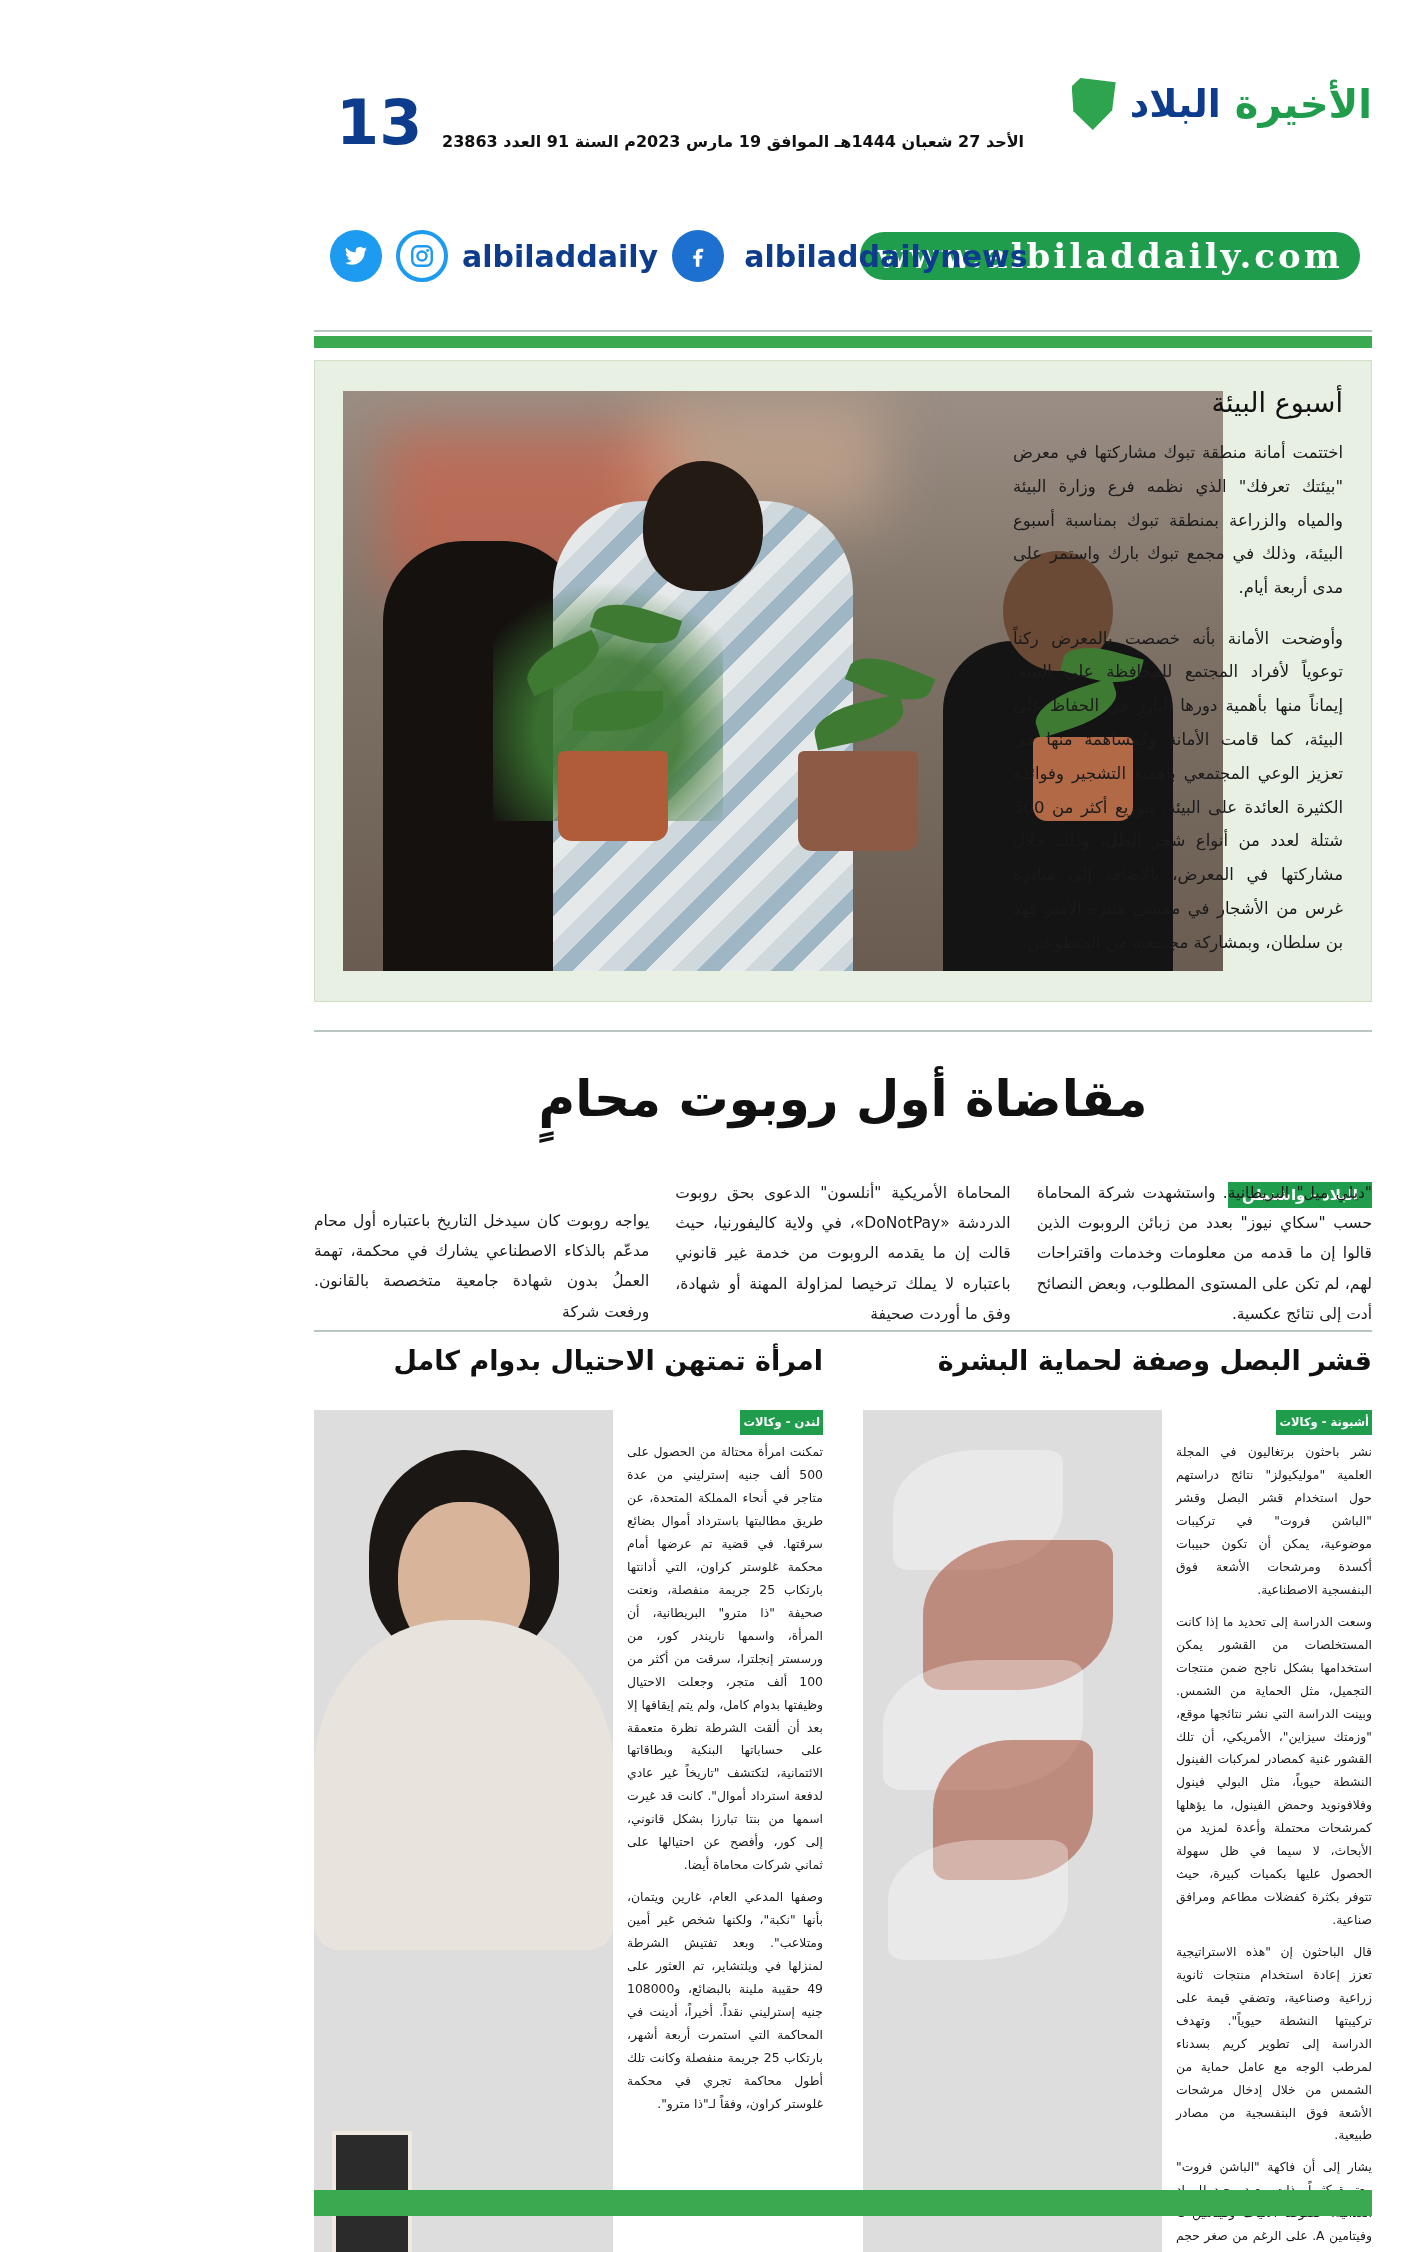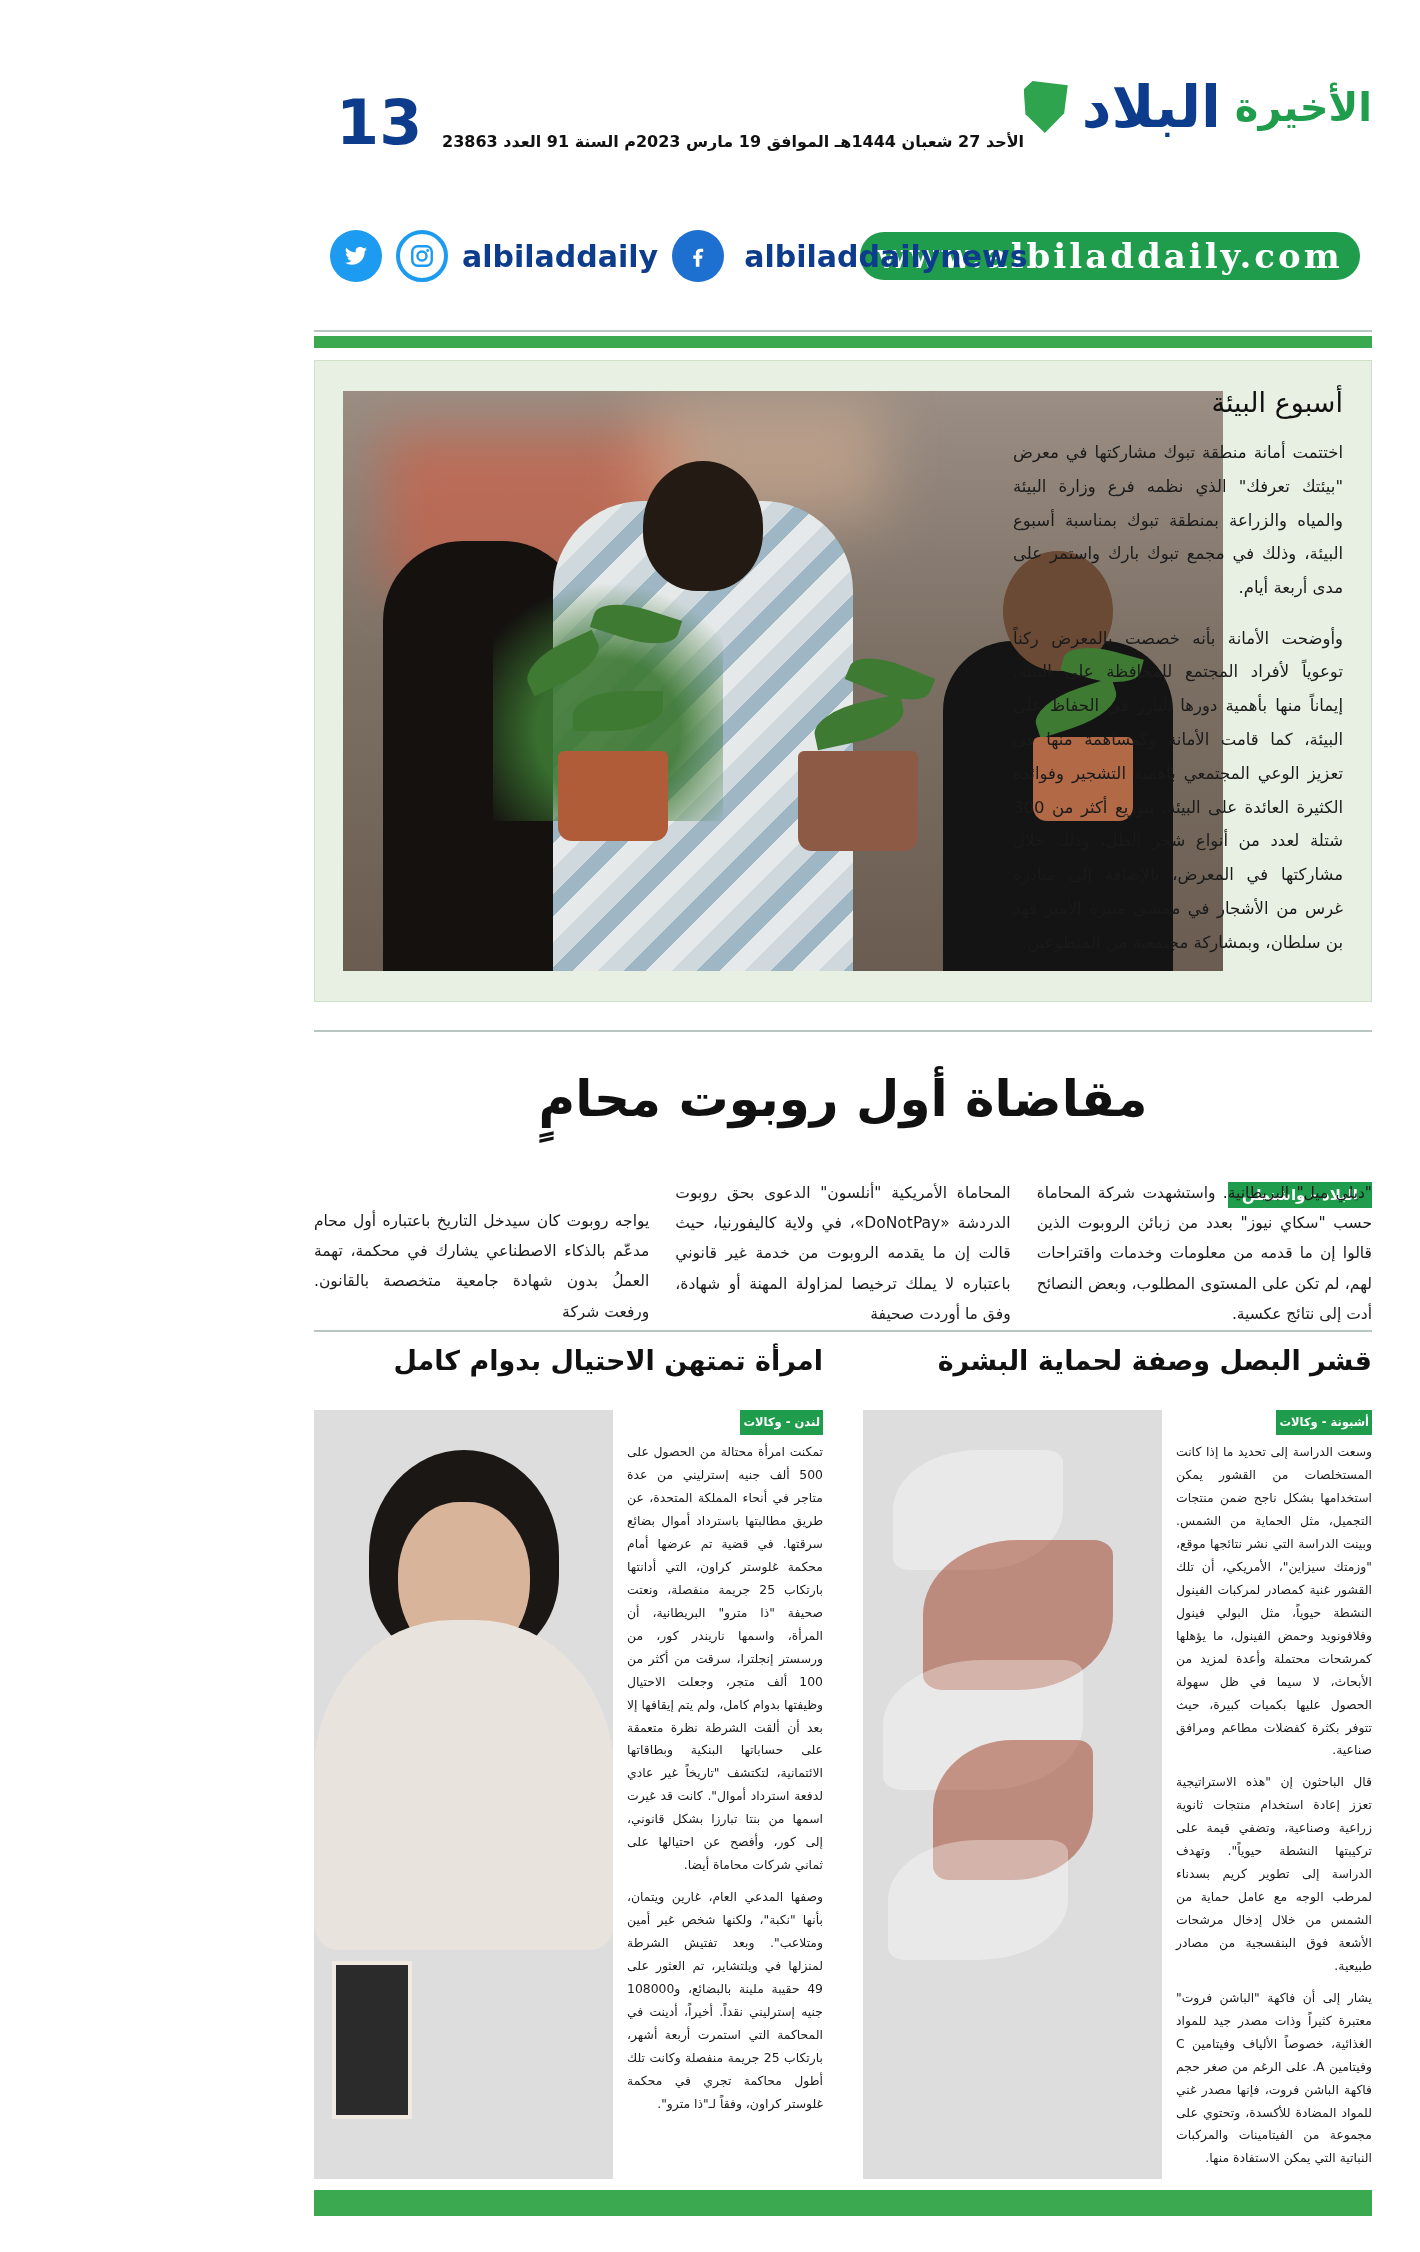--- a/index.html
+++ b/index.html
@@ -10,21 +10,21 @@
     color:#111;
     overflow:hidden;
   }
   .page{position:relative;width:1154px;height:2252px;background:#fff;}
 
   
   .masthead{position:relative;height:300px;}
   .logo-block{position:absolute;top:78px;right:48px;display:flex;align-items:center;gap:14px;}
   .logo-albilad{
     font-family:"DejaVu Sans", sans-serif;
-    font-weight:bold;font-size:58px;color:#0e3c8c;letter-spacing:-2px;
+    font-weight:bold;font-size:38px;color:#0e3c8c;letter-spacing:-2px;
     line-height:1;
   }
   .logo-mark{
     width:44px;height:52px;background:#2fa44f;
     clip-path:polygon(20% 0%,100% 8%,92% 62%,48% 100%,4% 64%,0% 16%);
     margin-left:4px;
   }
   .logo-sub{
     font-family:"DejaVu Sans", sans-serif;
     font-weight:bold;font-size:40px;color:#1f9d4d;line-height:1;
@@ -272,20 +272,21 @@
     <div class="story-head">امرأة تمتهن الاحتيال بدوام كامل</div>
   </div>
 
   <div class="story-body">
 
     <div class="story">
       <div class="txtcol">
         <div style="text-align:right;">
           <span class="minitag">أشبونة - وكالات</span>
         </div>
+        <p>نشر باحثون برتغاليون في المجلة العلمية "موليكيولز" نتائج دراستهم حول استخدام قشر البصل وقشر "الباشن فروت" في تركيبات موضوعية، يمكن أن تكون حبيبات أكسدة ومرشحات الأشعة فوق البنفسجية الاصطناعية.</p>
         <p>وسعت الدراسة إلى تحديد ما إذا كانت المستخلصات من القشور يمكن استخدامها بشكل ناجح ضمن منتجات التجميل، مثل الحماية من الشمس. وبينت الدراسة التي نشر نتائجها موقع، "وزمتك سيزاين"، الأمريكي، أن تلك القشور غنية كمصادر لمركبات الفينول النشطة حيوياً، مثل البولي فينول وفلافونويد وحمض الفينول، ما يؤهلها كمرشحات محتملة وأعدة لمزيد من الأبحاث، لا سيما في ظل سهولة الحصول عليها بكميات كبيرة، حيث تتوفر بكثرة كفضلات مطاعم ومرافق صناعية.</p>
         <p>قال الباحثون إن "هذه الاستراتيجية تعزز إعادة استخدام منتجات ثانوية زراعية وصناعية، وتضفي قيمة على تركيبتها النشطة حيوياً". وتهدف الدراسة إلى تطوير كريم بسدناء لمرطب الوجه مع عامل حماية من الشمس من خلال إدخال مرشحات الأشعة فوق البنفسجية من مصادر طبيعية.</p>
         <p>يشار إلى أن فاكهة "الباشن فروت" معتبرة كثيراً وذات مصدر جيد للمواد الغذائية، خصوصاً الألياف وفيتامين C وفيتامين A. على الرغم من صغر حجم فاكهة الباشن فروت، فإنها مصدر غني للمواد المضادة للأكسدة، وتحتوي على مجموعة من الفيتامينات والمركبات النباتية التي يمكن الاستفادة منها.</p>
       </div>
       <div class="photo ph-onion">
         <div class="flake" style="top:40px;left:30px;width:170px;height:120px;"></div>
         <div class="flake d" style="top:130px;left:60px;width:190px;height:150px;"></div>
         <div class="flake" style="top:250px;left:20px;width:200px;height:130px;"></div>
         <div class="flake d" style="top:330px;left:70px;width:160px;height:140px;"></div>
         <div class="flake" style="top:430px;left:25px;width:180px;height:120px;"></div>

